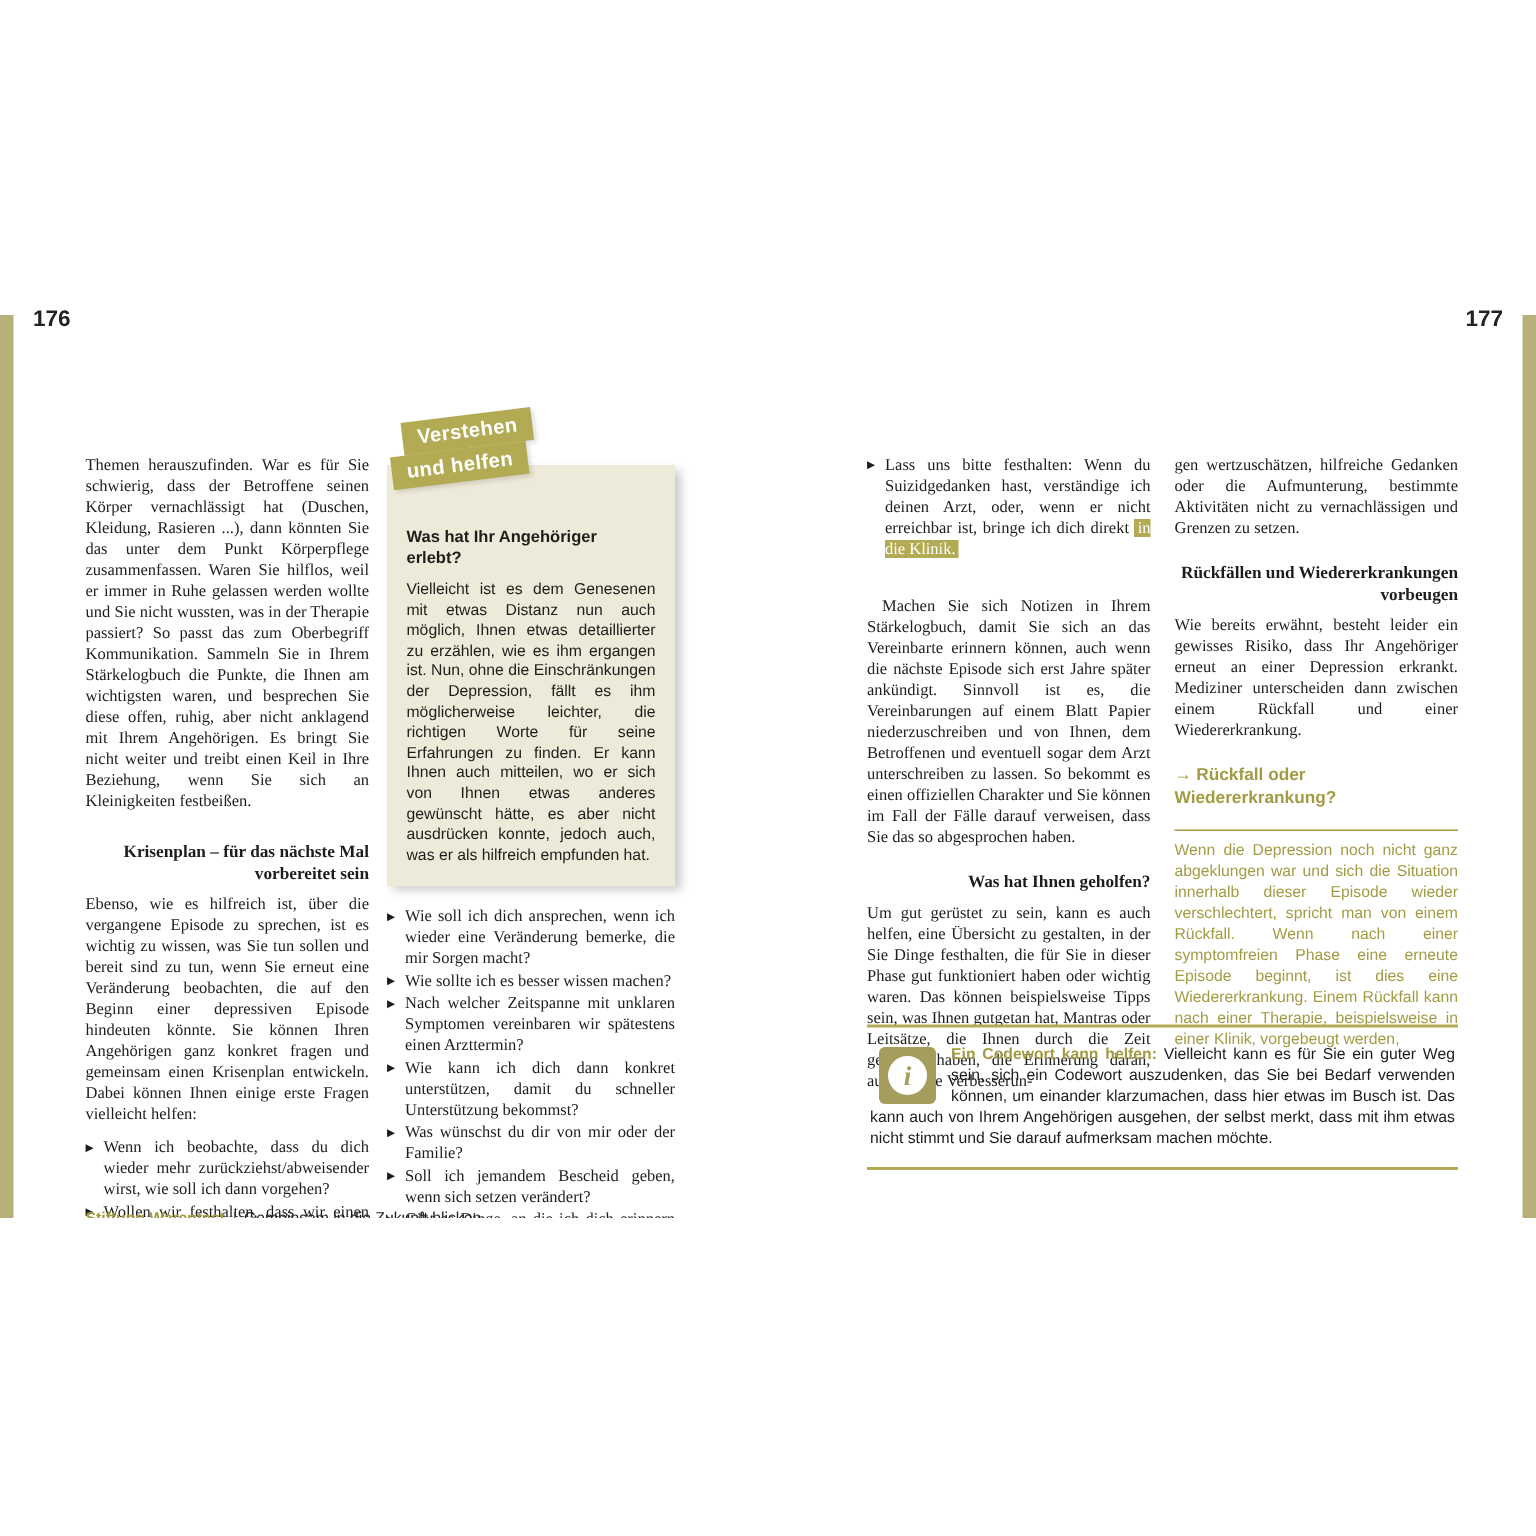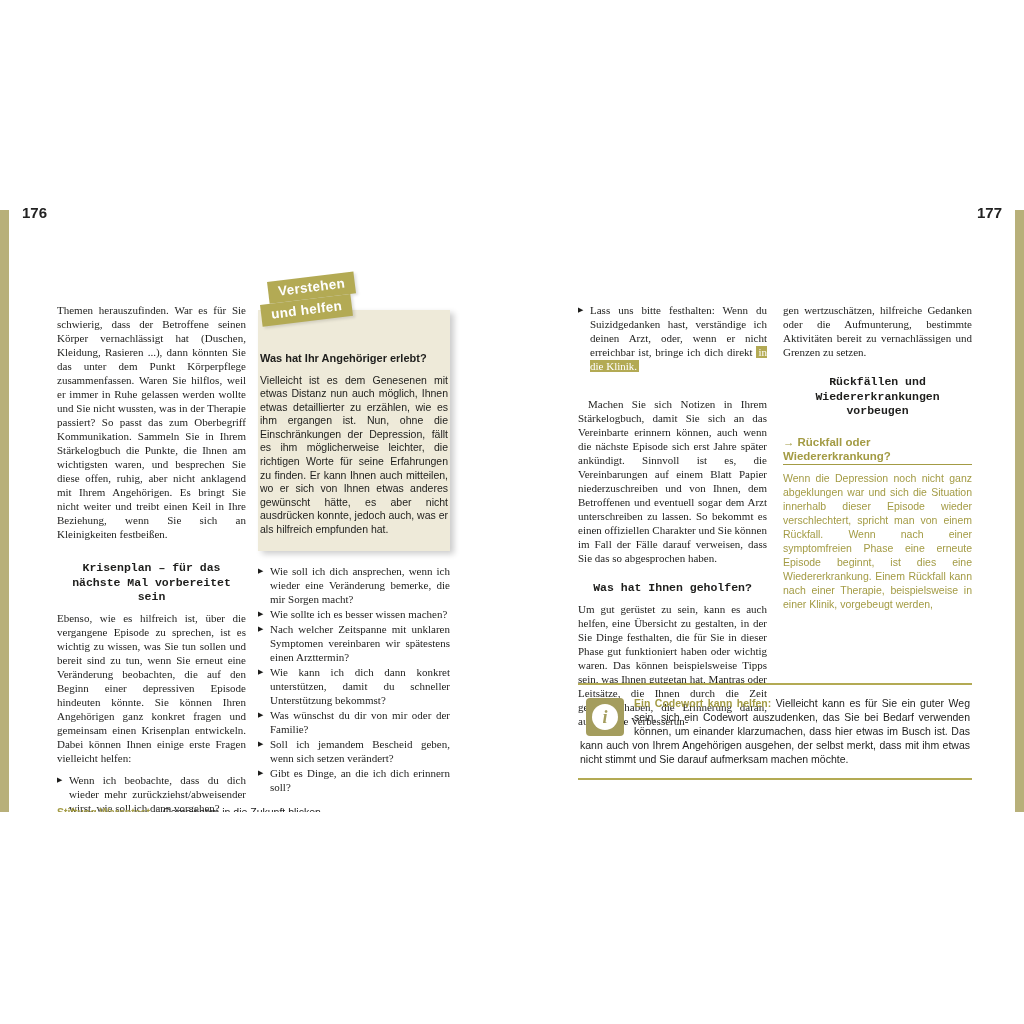--- a/index.html
+++ b/index.html
@@ -26,23 +26,23 @@
   .col p { margin:0; }
   .col p.gap { margin-top:14px; }
   .col p.indent { text-indent:10px;margin-top:24px; }
 
   .col-l1 { left:57px;  top:303px; }
   .col-l2 { left:258px; top:283px; width:192px; }
   .col-r1 { left:578px; top:303px; }
   .col-r2 { left:783px; top:303px; }
 
   .h-sans {
-    font-family:Liberation Mono, monospace; font-weight:bold;
+    font-family:Liberation Serif, serif; font-weight:bold;
     font-size:11.5px; line-height:14.5px; margin:16px 0 6px;
-    text-align:center; hyphens:manual;
+    text-align:right; hyphens:manual;
   }
   .h-sans.big-gap { margin-top:20px; }
 
   .bullets { list-style:none; margin:8px 0 0; padding:0; }
   .bullets.first { margin-top:0; }
   .bullets li { position:relative; padding-left:12px; margin-bottom:1px; }
   .marker { position:absolute; left:0; top:2px; font-size:7px; line-height:10px; color:var(--ink, #1d1d1b); }
 
   
   .ribbon { position:absolute; left:2px; top:-4px; width:150px; height:56px; z-index:3; }
@@ -51,32 +51,32 @@
     color:#fff; font-family:"Liberation Sans", sans-serif; font-weight:bold;
     font-size:13.5px; line-height:16px; padding:3px 10px; white-space:nowrap;
     transform:rotate(-7deg); transform-origin:left top; letter-spacing:0.3px;
     box-shadow:2px 2px 3px rgba(0,0,0,0.12);
   }
   .ribbon-line1 { left:7px; top:3px; }
   .ribbon-line2 { left:0px; top:26px; }
 
   .feature-box {
     position:relative; margin-top:27px; background:var(--beige, #eeead9);
-    padding:42px 2px 14px; font-family:"Liberation Sans", sans-serif;
+    padding:42px 13px 14px; font-family:"Liberation Sans", sans-serif;
     font-size:10.5px; line-height:13.6px; text-align:justify;
     box-shadow:4px 3px 6px rgba(0,0,0,0.20);
   }
   .feature-box h4 { margin:0 0 8px; font-size:11px; line-height:13.5px; text-align:left; }
 
   .hl { background:var(--accent_bright, #b3aa54); color:#fff; padding:0 2px; }
 
   .callout { margin-top:16px; color:var(--accent, #a39b44); font-family:"Liberation Sans", sans-serif; }
   .callout-h {
     font-weight:bold; font-size:11.5px; line-height:14.5px; text-align:left;
-    border-bottom:1px solid var(--accent, #a39b44); padding-bottom:0; margin-bottom:6px;
+    border-bottom:1px solid var(--accent, #a39b44); padding-bottom:14px; margin-bottom:6px;
   }
   .callout-arrow { margin-right:3px; }
   .callout-text { font-size:10.5px; line-height:14px; text-align:justify; }
 
   .infobox {
     position:absolute; left:578px; top:683px; width:394px;
     border-top:2px solid var(--accent_bright, #b3aa54);
     border-bottom:2px solid var(--accent_bright, #b3aa54);
     padding:11px 2px 12px; box-sizing:border-box;
     font-family:"Liberation Sans", sans-serif; font-size:10.5px; line-height:14px;
@@ -176,22 +176,23 @@
         <span class="marker">▶</span>
         <span>Lass uns bitte festhalten: Wenn du Suizidgedanken hast, verständige ich deinen Arzt, oder, wenn er nicht erreichbar ist, bringe ich dich direkt </span><span class="hl">in die Klinik.</span>
       </li>
     </ul>
     <p class="gap indent">Machen Sie sich Notizen in Ihrem Stärkelogbuch, damit Sie sich an das Vereinbarte erinnern können, auch wenn die nächste Episode sich erst Jahre später ankündigt. Sinnvoll ist es, die Vereinbarungen auf einem Blatt Papier niederzuschreiben und von Ihnen, dem Betroffenen und eventuell sogar dem Arzt unterschreiben zu lassen. So bekommt es einen offiziellen Charakter und Sie können im Fall der Fälle darauf verweisen, dass Sie das so abgesprochen haben.</p>
     <h3 class="h-sans">Was hat Ihnen geholfen?</h3>
     <p>Um gut gerüstet zu sein, kann es auch helfen, eine Übersicht zu gestalten, in der Sie Dinge festhalten, die für Sie in dieser Phase gut funktioniert haben oder wichtig waren. Das können beispielsweise Tipps sein, was Ihnen gutgetan hat, Mantras oder Leitsätze, die Ihnen durch die Zeit geholfen haben, die Erinnerung daran, auch kleine Verbesserun-</p>
   </div>
 
   <div class="col col-r2">
-    <p>gen wertzuschätzen, hilfreiche Gedanken oder die Aufmunterung, bestimmte Aktivitäten bereit zu vernachlässigen und Grenzen zu setzen.</p>
+    <p>gen wertzuschätzen, hilfreiche Gedanken oder die Aufmunterung, bestimmte Aktivitäten nicht zu vernachlässigen und Grenzen zu setzen.</p>
     <h3 class="h-sans">Rückfällen und Wiedererkrankungen vorbeugen</h3>
+    <p>Wie bereits erwähnt, besteht leider ein gewisses Risiko, dass Ihr Angehöriger erneut an einer Depression erkrankt. Mediziner unterscheiden dann zwischen einem Rückfall und einer Wiedererkrankung.</p>
     <div class="callout">
       <div class="callout-h">
         <span class="callout-arrow">→</span><span>Rückfall oder Wiedererkrankung?</span>
       </div>
       <p class="callout-text">Wenn die Depression noch nicht ganz abgeklungen war und sich die Situation innerhalb dieser Episode wieder verschlechtert, spricht man von einem Rückfall. Wenn nach einer symptomfreien Phase eine erneute Episode beginnt, ist dies eine Wiedererkrankung. Einem Rückfall kann nach einer Therapie, beispielsweise in einer Klinik, vorgebeugt werden,</p>
     </div>
   </div>
 
   <div class="infobox">
     <div class="info-icon">

